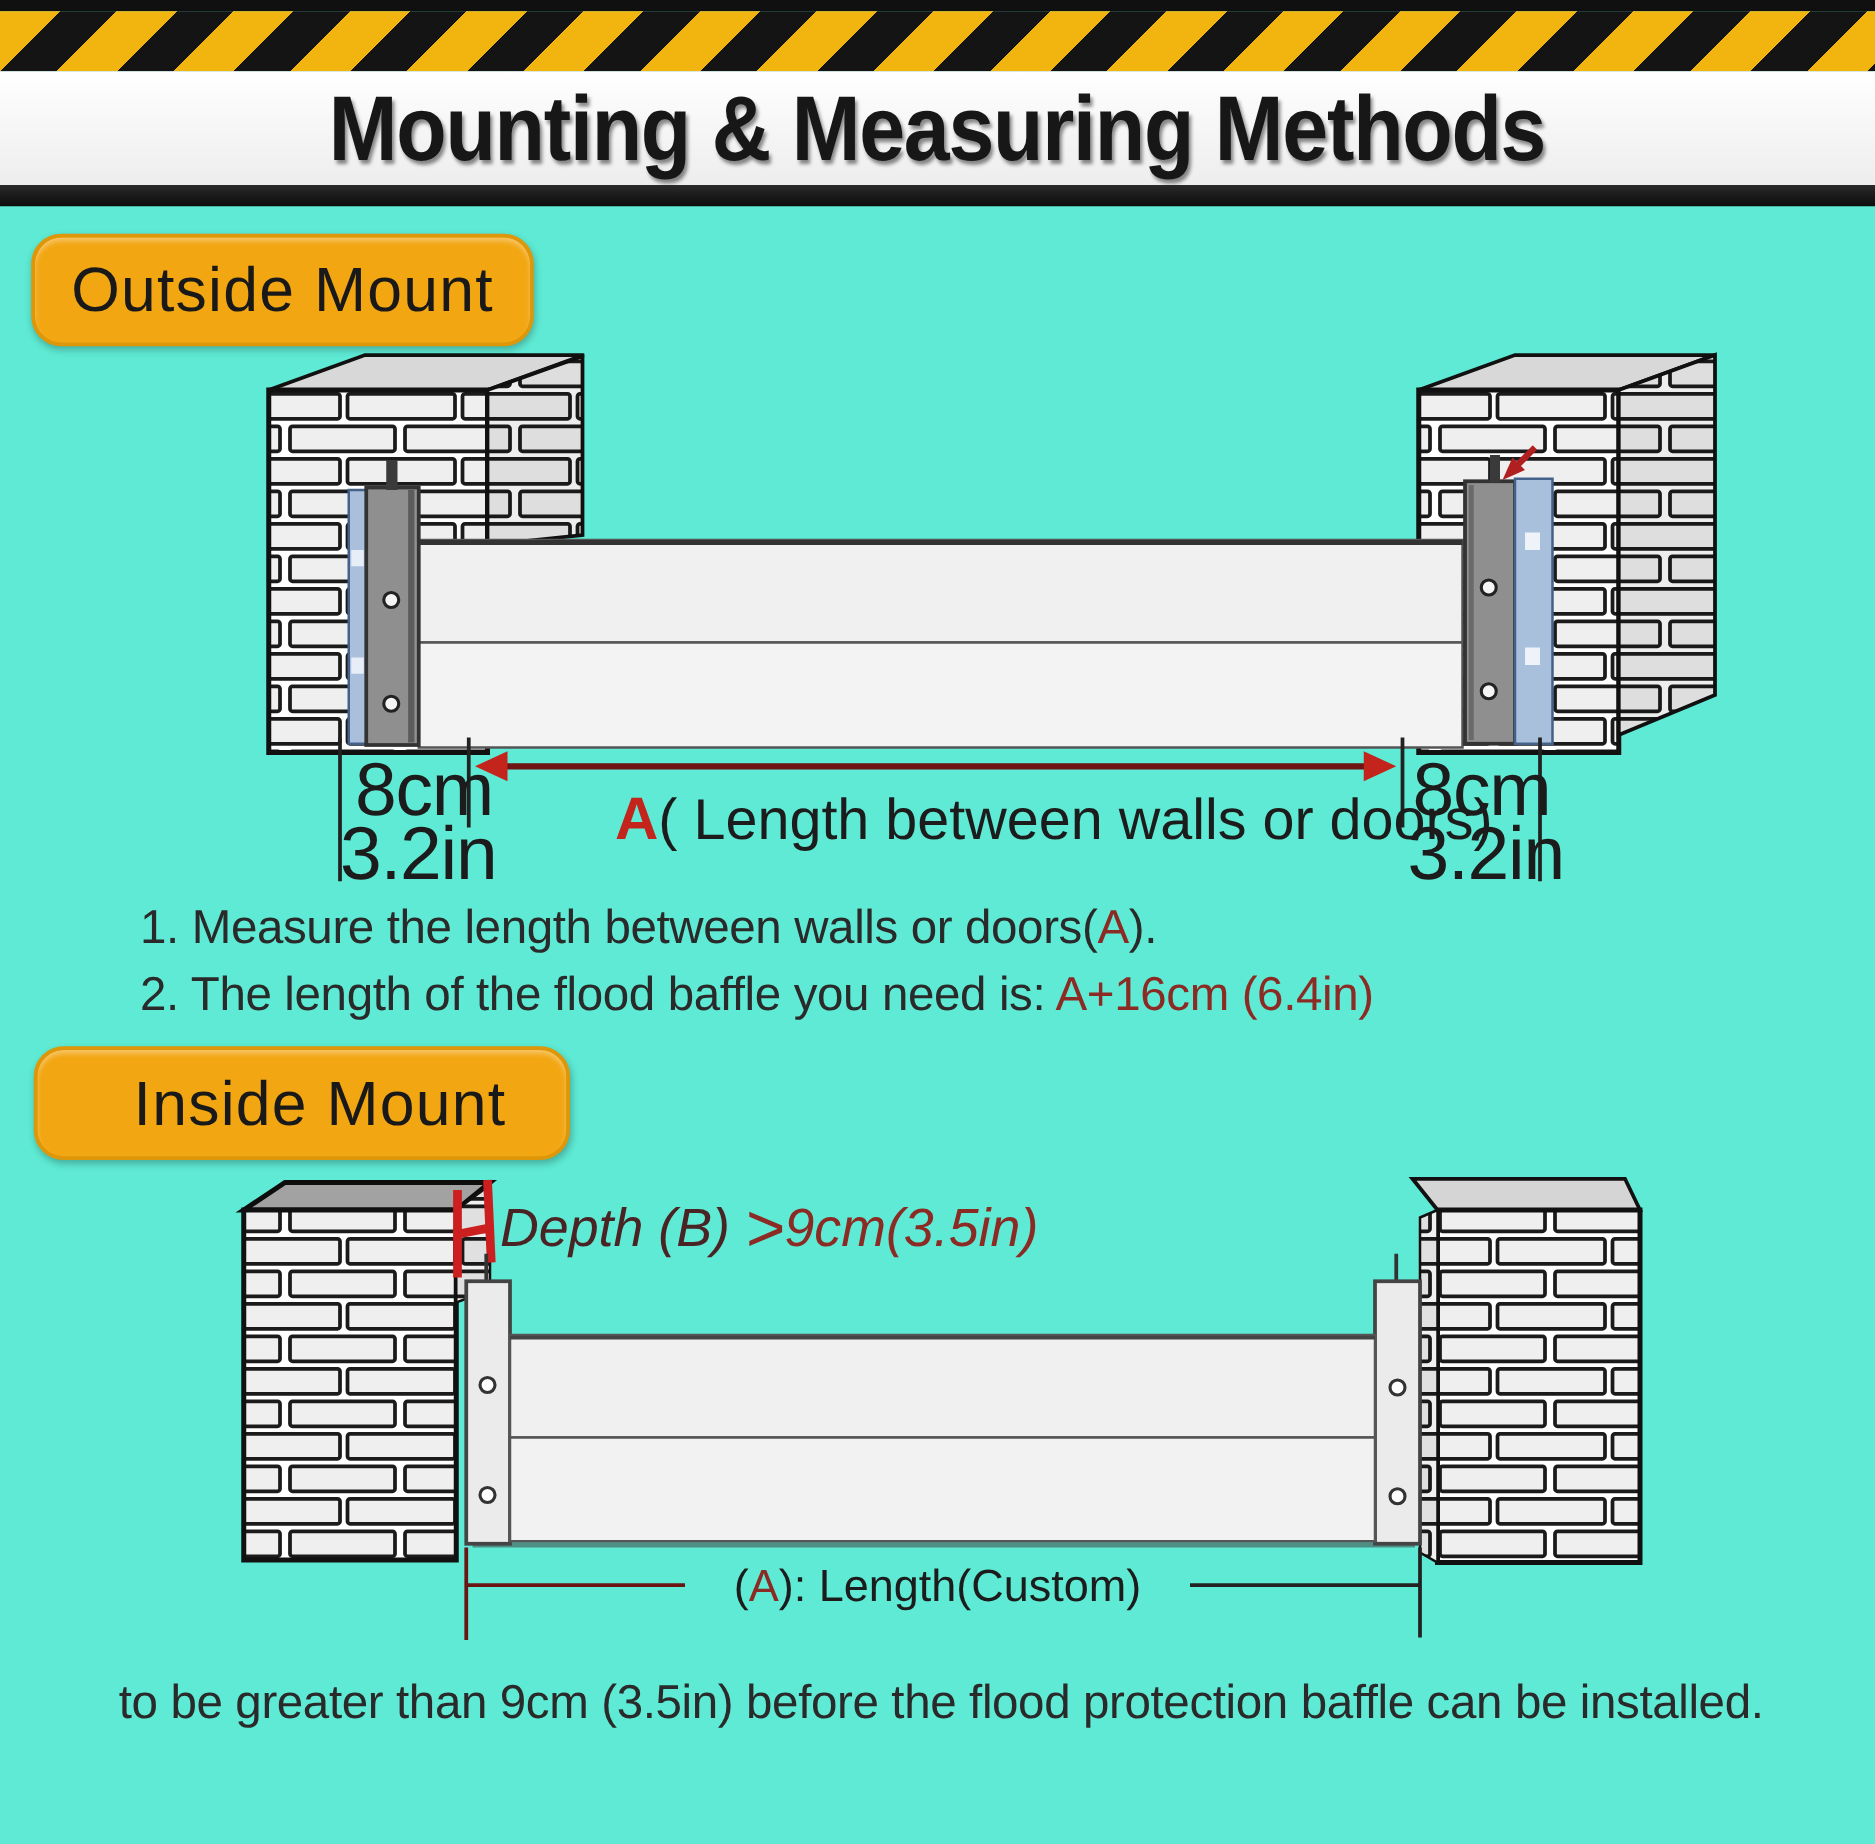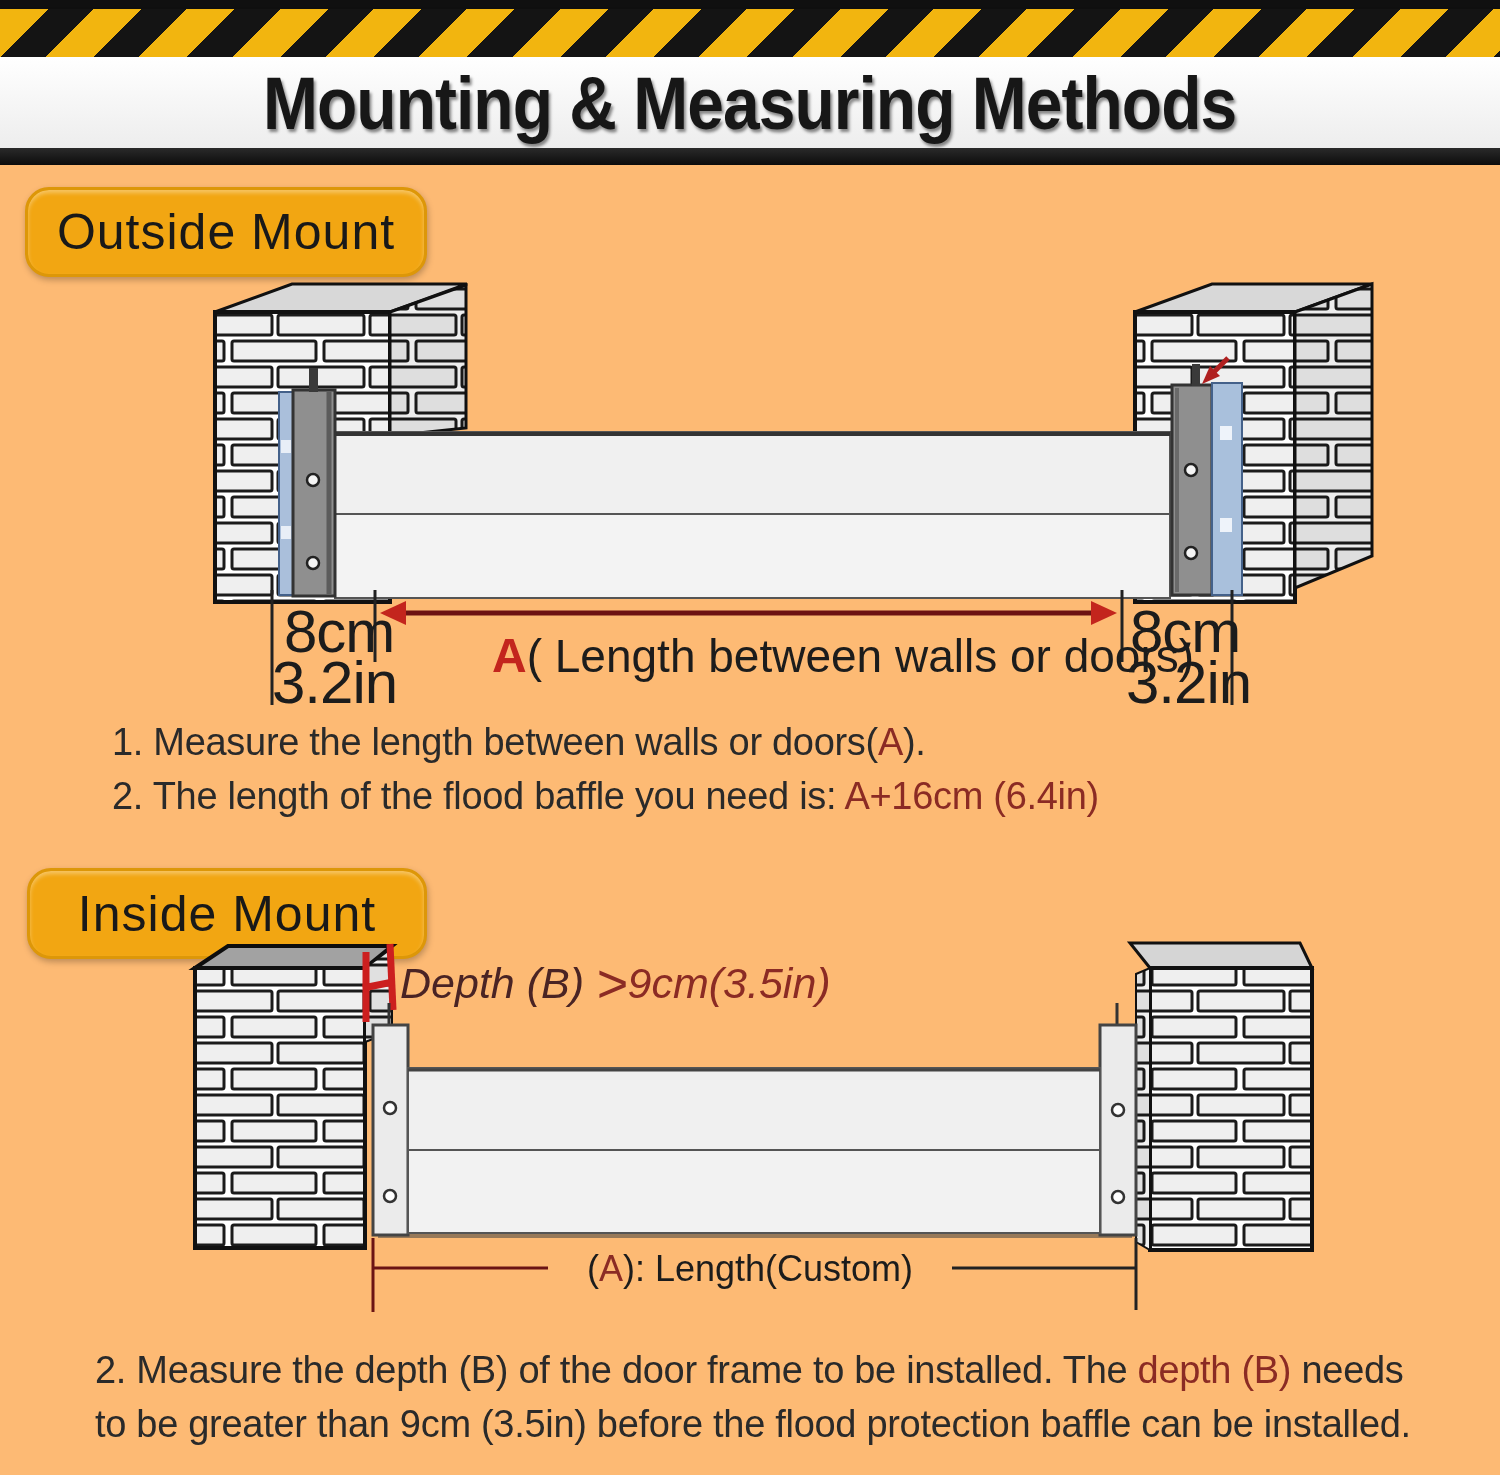--- a/index.html
+++ b/index.html
@@ -1,18 +1,18 @@
 <!DOCTYPE html>
 <html><head>
 <meta charset="utf-8">
 <style>
   html,body{margin:0;padding:0;background:#ffffff;}
   .canvas{
     position:relative;width:1500px;height:1475px;overflow:hidden;
-    background:#fdba74;font-family:"Liberation Sans",sans-serif;color:#242424;
+    background:#5eead4;font-family:"Liberation Sans",sans-serif;color:#242424;
   }
   
   .top-edge{position:absolute;left:0;top:0;width:1500px;height:9px;background:#101010;}
   .hazard{
     position:absolute;left:0;top:9px;width:1500px;height:48px;
     background:repeating-linear-gradient(135deg,#F2B50F 0 34px,#141414 34px 66px);
     box-shadow:0 2px 3px rgba(0,0,0,.35);
   }
   .title-band{
     position:absolute;left:0;top:57px;width:1500px;height:91px;
@@ -28,21 +28,21 @@
   .black-bar{position:absolute;left:0;top:148px;width:1500px;height:17px;
     background:linear-gradient(#2a2a2a,#0c0c0c);}
   
   .badge{
     position:absolute;background:#F2A612;border:3px solid #DD9708;border-radius:24px;
     display:flex;align-items:center;justify-content:center;
     box-shadow:inset 0 3px 4px rgba(255,255,255,.35), 1px 3px 6px rgba(0,0,0,.25);
   }
   .badge span{font-size:50px;color:#191919;letter-spacing:1px;white-space:nowrap;}
   .badge-outside{left:25px;top:187px;width:396px;height:84px;text-align:right;}
-  .badge-inside{left:27px;top:868px;width:394px;height:85px;}
+  .badge-inside{left:27px;top:837px;width:394px;height:85px;padding-left:29px;}
   
   svg.diag{position:absolute;overflow:visible;}
   
   .lbl{position:absolute;white-space:nowrap;color:#1c1c1c;}
   .dim{font-size:60px;letter-spacing:-1px;}
   .red-a{color:#C3251D;font-weight:bold;font-size:48px;}
   .dark-red{color:#8B2B24;}
   .maroon{color:#4A2424;}
   .span-label{font-size:46px;}
   .depth-label{font-size:43px;font-style:italic;}
@@ -222,17 +222,16 @@
 
   <div class="lbl depth-label" style="left:400px;top:956px;">
     <span class="maroon">Depth (B) </span><span class="dark-red depth-gt">&gt;</span><span class="dark-red">9cm(3.5in)</span>
   </div>
 
   <div class="lbl len-label" style="left:545px;top:1248px;width:410px;">
     <span>(</span><span class="dark-red">A</span><span>): Length(Custom)</span>
   </div>
 
   <div class="steps" style="left:95px;top:1336px;">
-    <div class="line" style="margin-top:8px;"><span>2. Measure the depth (B) of the door frame to be installed. The </span><span class="dark-red">depth (B)</span><span> needs</span></div>
     <div class="line"><span>to be greater than 9cm (3.5in) before the flood protection baffle can be installed.</span></div>
   </div>
 
 </div>
 
 </body></html>

